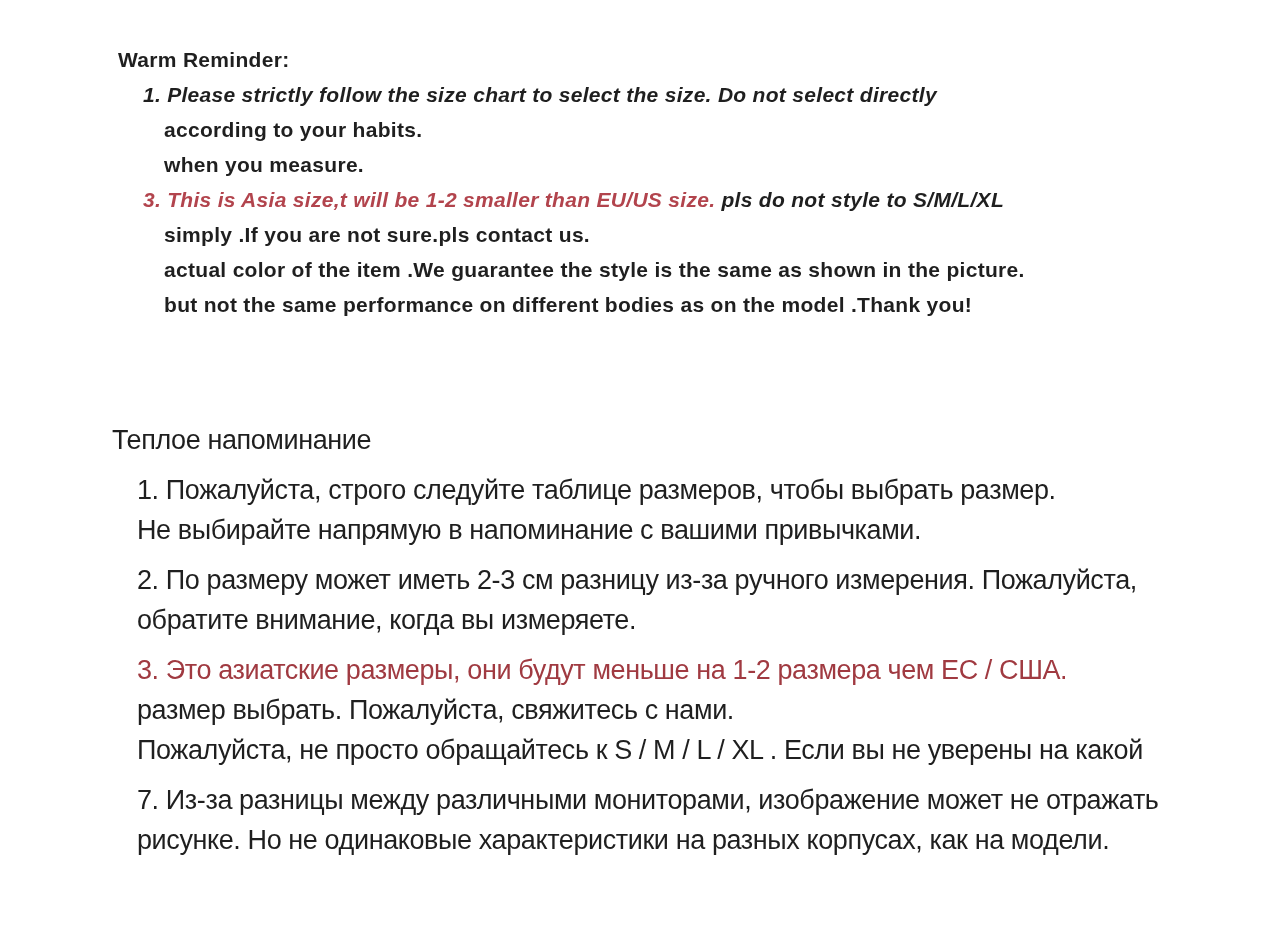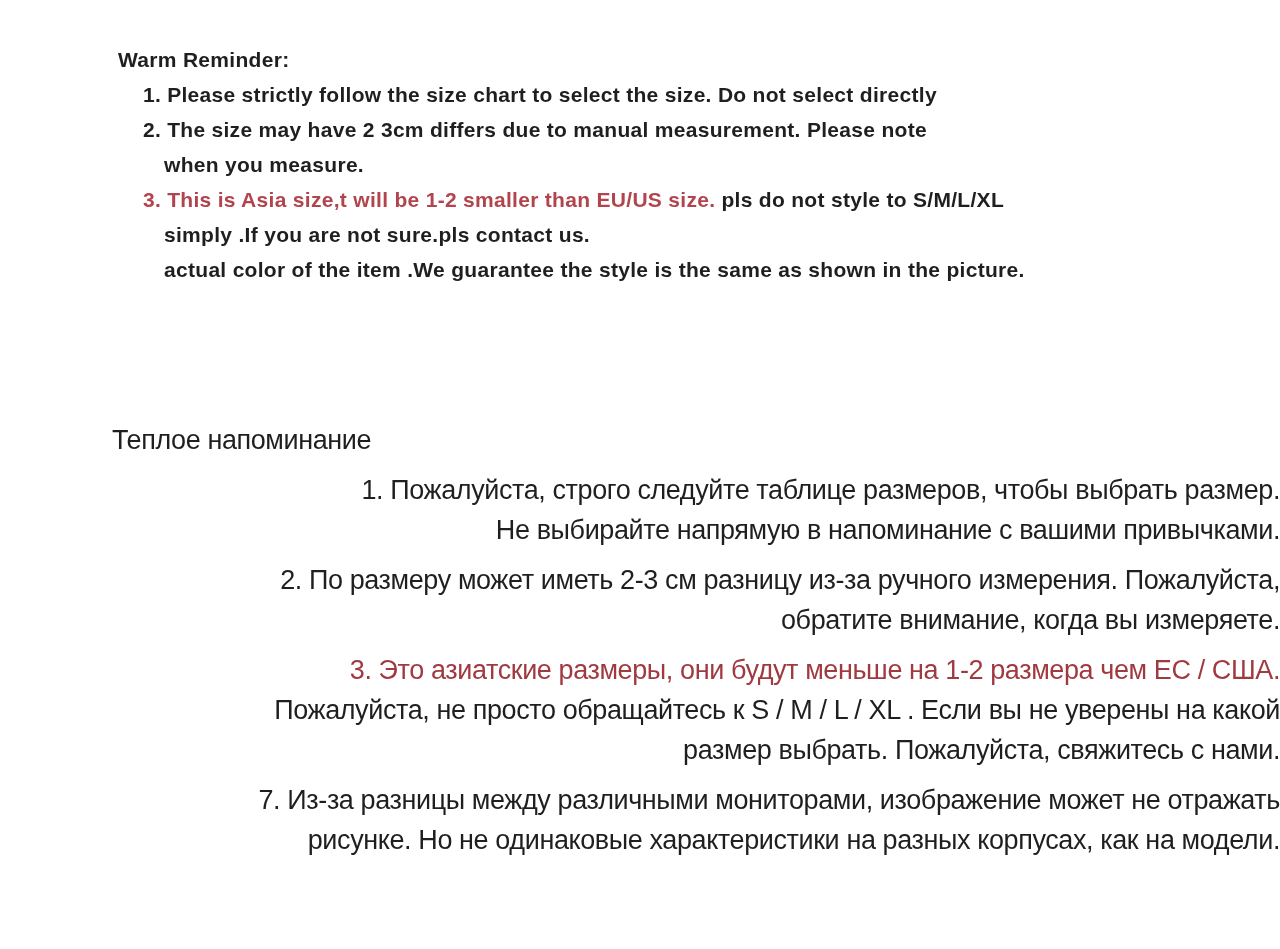--- a/index.html
+++ b/index.html
@@ -28,20 +28,21 @@
     letter-spacing: 0.3px;
   }
   .en-title {
     margin-left: 118px;
   }
   .en-item {
     margin-left: 143px;
   }
   .en-line-first {
     white-space: nowrap;
+    font-style: italic;
   }
   .en-line-cont {
     padding-left: 21px;
     white-space: nowrap;
   }
   .en-num {
     padding-right: 6px;
   }
   .red-en {
     color: var(--accent-en, #b2444d);
@@ -62,67 +63,67 @@
   .ru-title {
     margin-left: 112px;
     margin-bottom: 2px;
   }
   .ru-item {
     margin-left: 137px;
     margin-top: 10px;
   }
   .ru-line {
     white-space: nowrap;
-    text-align: right;
   }
   .red-ru {
     color: var(--accent-ru, #a03a41);
   }
 </style>
 </head>
 <body>
 
 <div class="en-block">
   <div class="en-title">Warm Reminder:</div>
 
   <div class="en-item">
     <div class="en-line-first"><span class="en-num">1.</span><span>Please strictly follow the size chart to select the size. Do not select directly</span></div>
+    <div class="en-line-cont">according to your habits.</div>
   </div>
 
   <div class="en-item">
-    <div class="en-line-first"><span class="en-num">2.</span><span>The size may have 2 3cm differs due to manual measurement. Please note</span></div>
     <div class="en-line-cont">when you measure.</div>
   </div>
 
   <div class="en-item">
     <div class="en-line-first"><span class="en-num red-en">3.</span><span class="red-en">This is Asia size,t will be 1-2 smaller than EU/US size.</span><span> pls do not style to S/M/L/XL</span></div>
     <div class="en-line-cont">simply .If you are not sure.pls contact us.</div>
   </div>
 
   <div class="en-item">
     <div class="en-line-cont">actual color of the item .We guarantee the style is the same as shown in the picture.</div>
+    <div class="en-line-cont">but not the same performance on different bodies as on the model .Thank you!</div>
   </div>
 </div>
 
 <div class="ru-block">
   <div class="ru-title">Теплое напоминание</div>
 
   <div class="ru-item">
     <div class="ru-line">1. Пожалуйста, строго следуйте таблице размеров, чтобы выбрать размер.</div>
     <div class="ru-line">Не выбирайте напрямую в напоминание с вашими привычками.</div>
   </div>
 
   <div class="ru-item">
     <div class="ru-line">2. По размеру может иметь 2-3 см разницу из-за ручного измерения. Пожалуйста,</div>
     <div class="ru-line">обратите внимание, когда вы измеряете.</div>
   </div>
 
   <div class="ru-item">
     <div class="ru-line red-ru">3. Это азиатские размеры, они будут меньше на 1-2 размера чем ЕС / США.</div>
+    <div class="ru-line">размер выбрать. Пожалуйста, свяжитесь с нами.</div>
     <div class="ru-line">Пожалуйста, не просто обращайтесь к S / M / L / XL . Если вы не уверены на какой</div>
-    <div class="ru-line">размер выбрать. Пожалуйста, свяжитесь с нами.</div>
   </div>
 
   <div class="ru-item">
     <div class="ru-line">7. Из-за разницы между различными мониторами, изображение может не отражать</div>
     <div class="ru-line">рисунке. Но не одинаковые характеристики на разных корпусах, как на модели.</div>
   </div>
 </div>
 
 </body></html>

